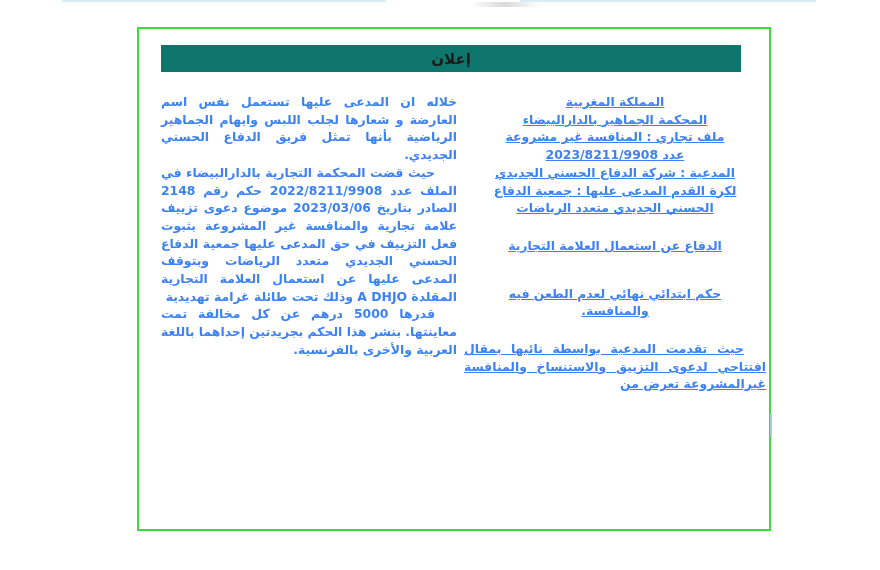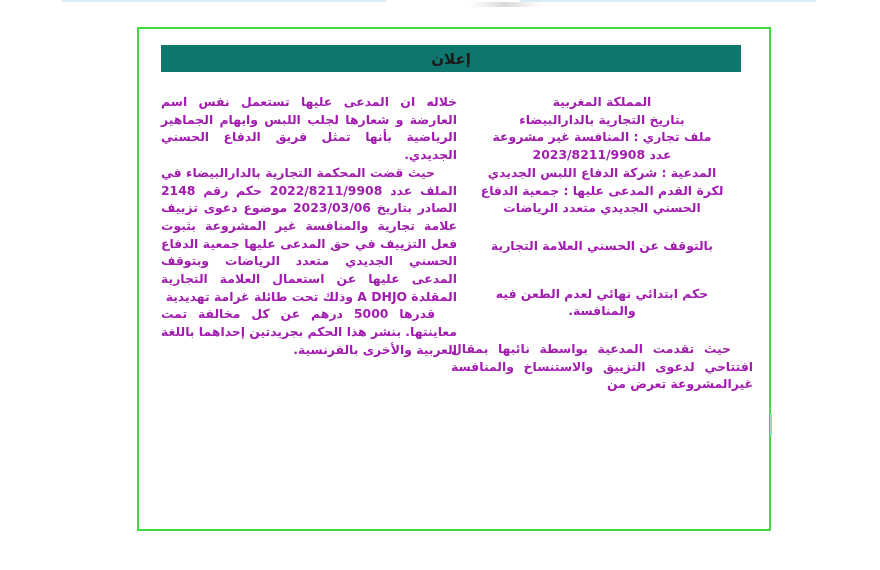--- a/index.html
+++ b/index.html
@@ -48,26 +48,26 @@
       font-weight: bold;
       font-size: 15px;
       color: #1a1a1a;
       direction: rtl;
     }
 
     .col {
       position: absolute;
       top: 64px;
       direction: rtl;
-      color: #a21caf;
+      color: #3b82f6;
       font-weight: bold;
       font-size: 12.4px;
       line-height: 17.7px;
     }
-    .col-right { left: 312px; width: 302px; }
+    .col-right { left: 325px; width: 302px; text-decoration: underline; }
     .col-left  { left: 22px;  width: 296px; }
 
     .center { text-align: center; }
     .justify { text-align: justify; text-align-last: right; }
     .gap-m { height: 20px; }
     .gap-l { height: 30px; }
 
     .side-marker {
       position: absolute; right: -3px; top: 385px;
       width: 2px; height: 22px; background: #9ed1c9;
@@ -82,32 +82,32 @@
   <div class="top-remnant-right"></div>
 
   <div class="notice-frame">
     <div class="notice-header">
       <span class="notice-header-title">إعلان</span>
     </div>
 
     <div class="col col-right">
       <div class="center">
         <div>المملكة المغربية</div>
-        <div>بتاريخ التجارية بالدارالبيضاء</div>
+        <div>المحكمة الجماهير بالدارالبيضاء</div>
         <div>ملف تجاري : المنافسة غير مشروعة</div>
         <div class="num-line">عدد 2023/8211/9908</div>
       </div>
       <div class="center">
-        <div>المدعية : شركة الدفاع اللبس الجديدي</div>
+        <div>المدعية : شركة الدفاع الحسني الجديدي</div>
         <div>لكرة القدم المدعى عليها : جمعية الدفاع</div>
         <div>الحسني الجديدي متعدد الرياضات</div>
       </div>
       <div class="gap-m"></div>
       <div class="center">
-        <div>بالتوقف عن الحسني العلامة التجارية</div>
+        <div>الدفاع عن استعمال العلامة التجارية</div>
       </div>
       <div class="gap-l"></div>
       <div class="center">
         <div>حكم ابتدائي نهائي لعدم الطعن فيه</div>
         <div>والمنافسة.</div>
       </div>
       <div class="gap-m"></div>
       <div class="justify indent-first" style="text-indent: 22px;">حيث تقدمت المدعية بواسطة نائبها بمقال افتتاحي لدعوى التزييق والاستنساخ والمنافسة غيرالمشروعة تعرض من</div>
     </div>
 

